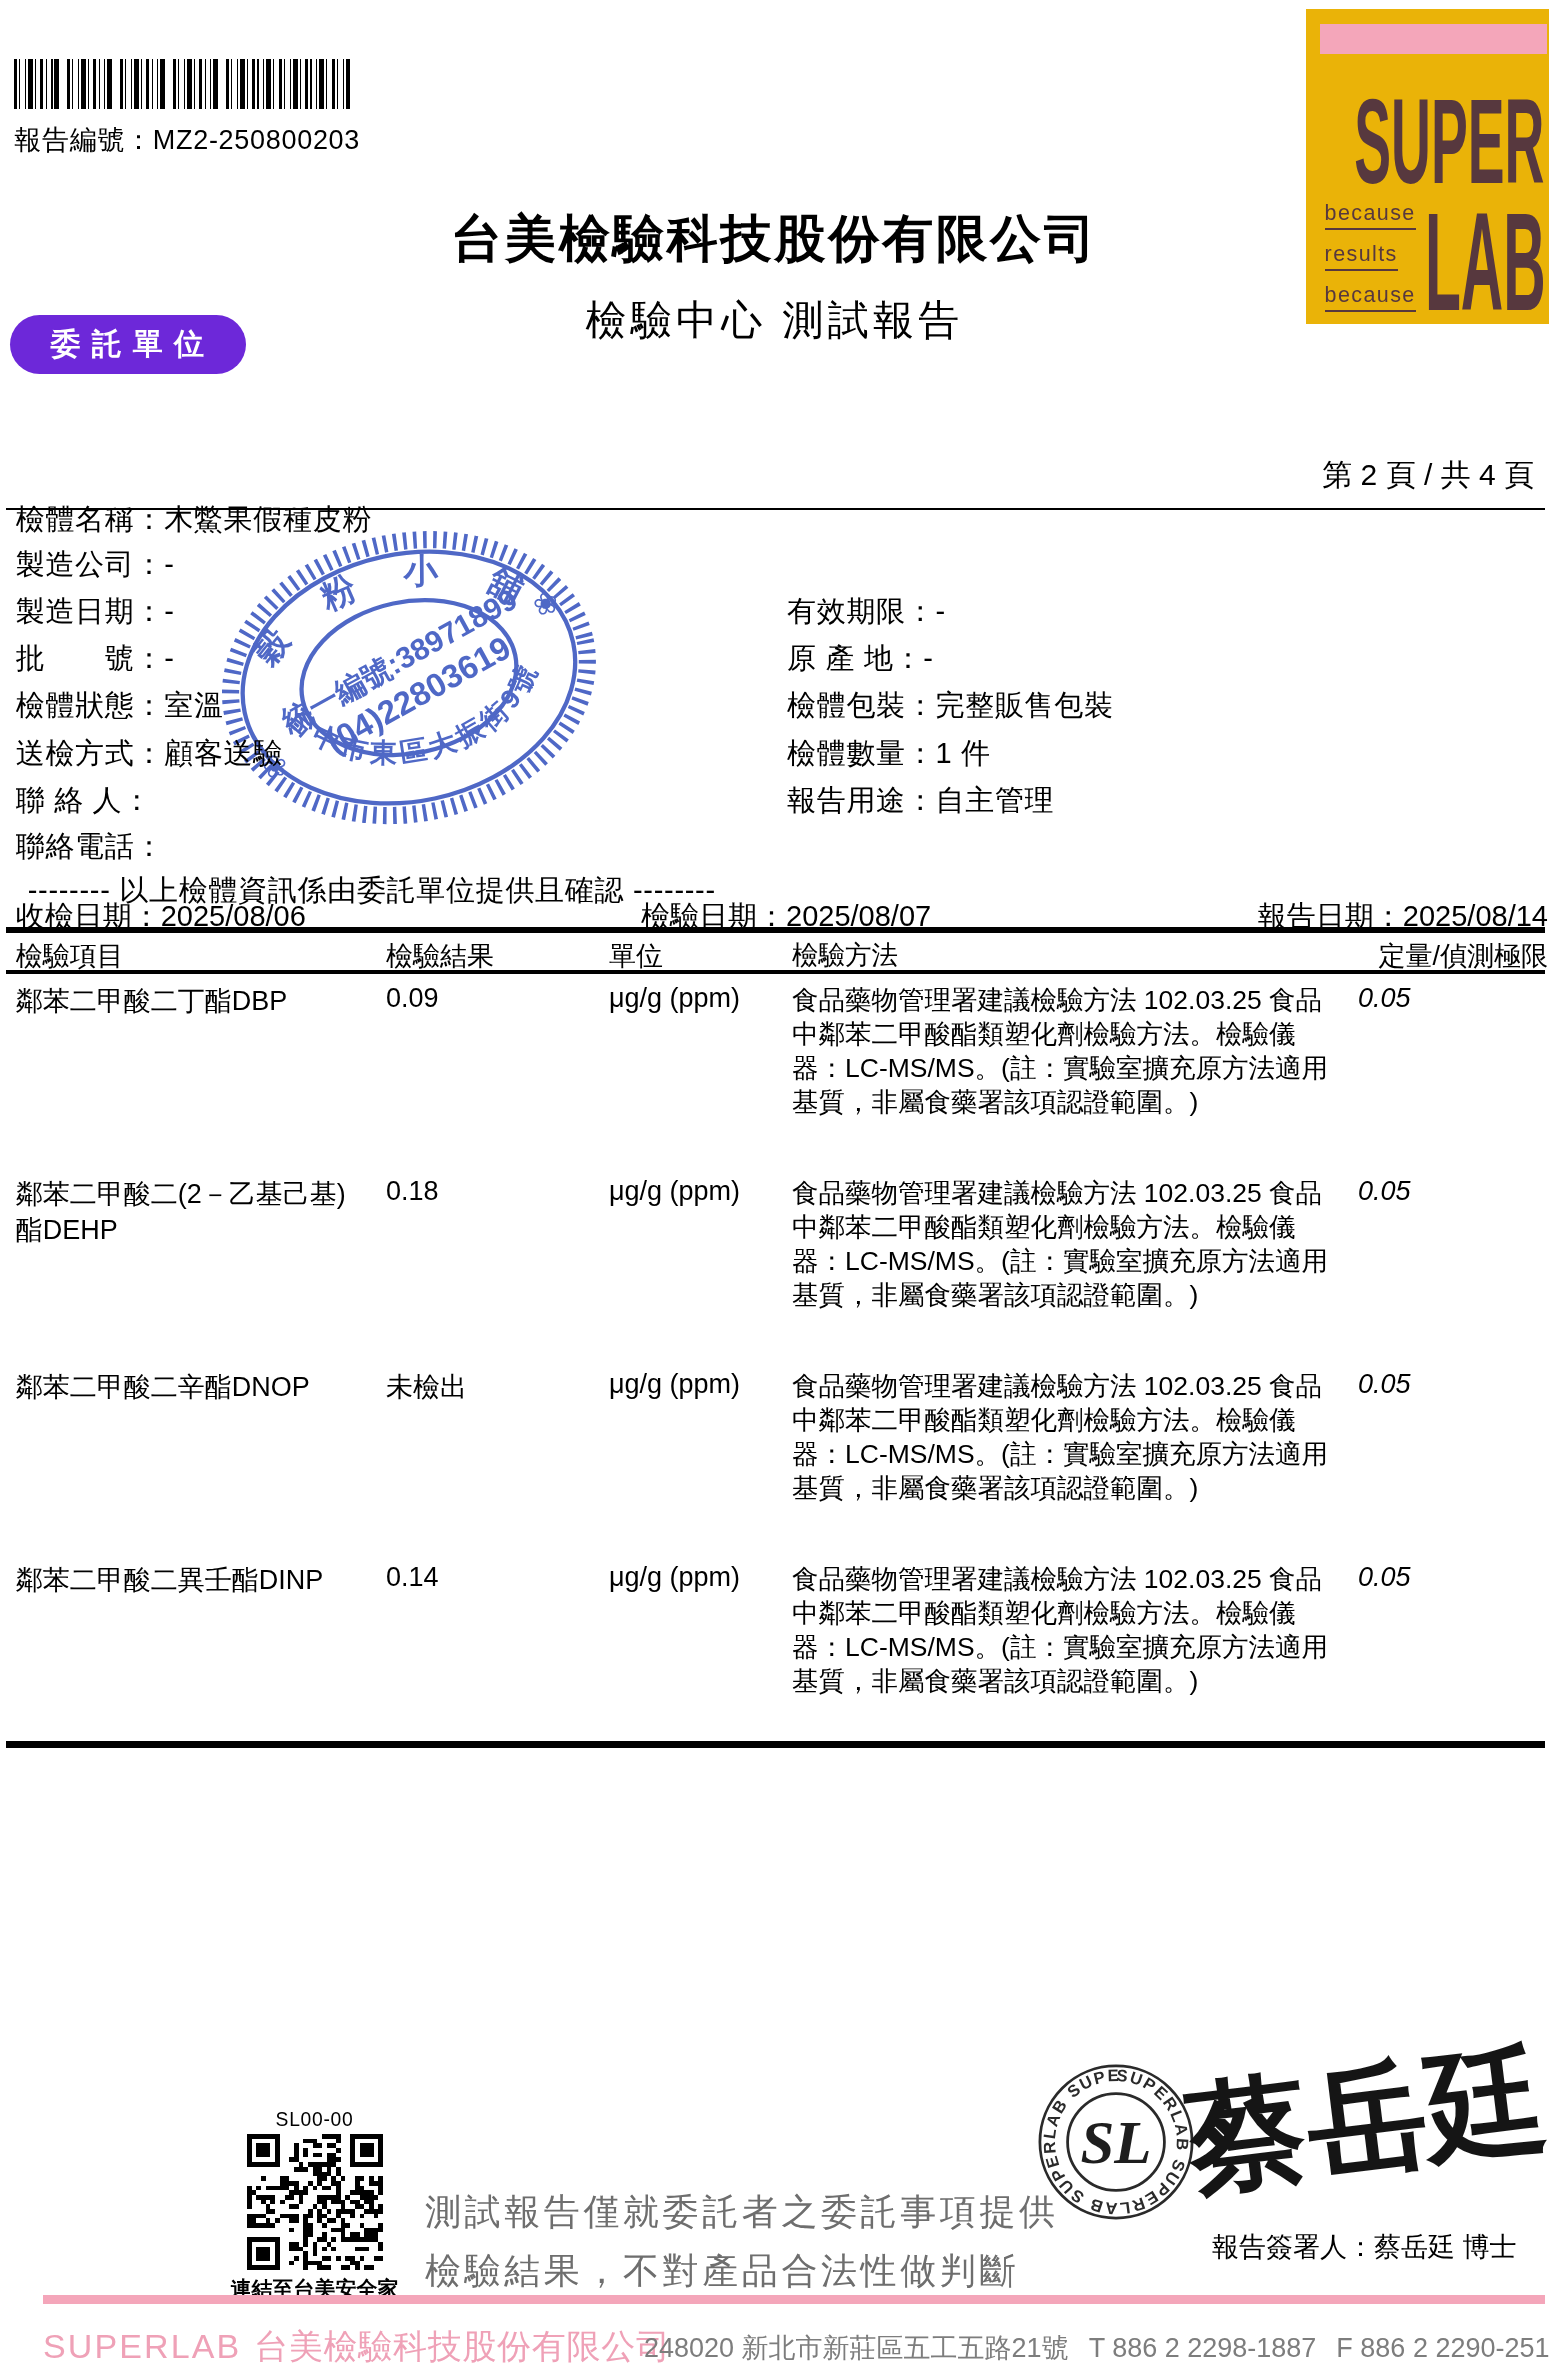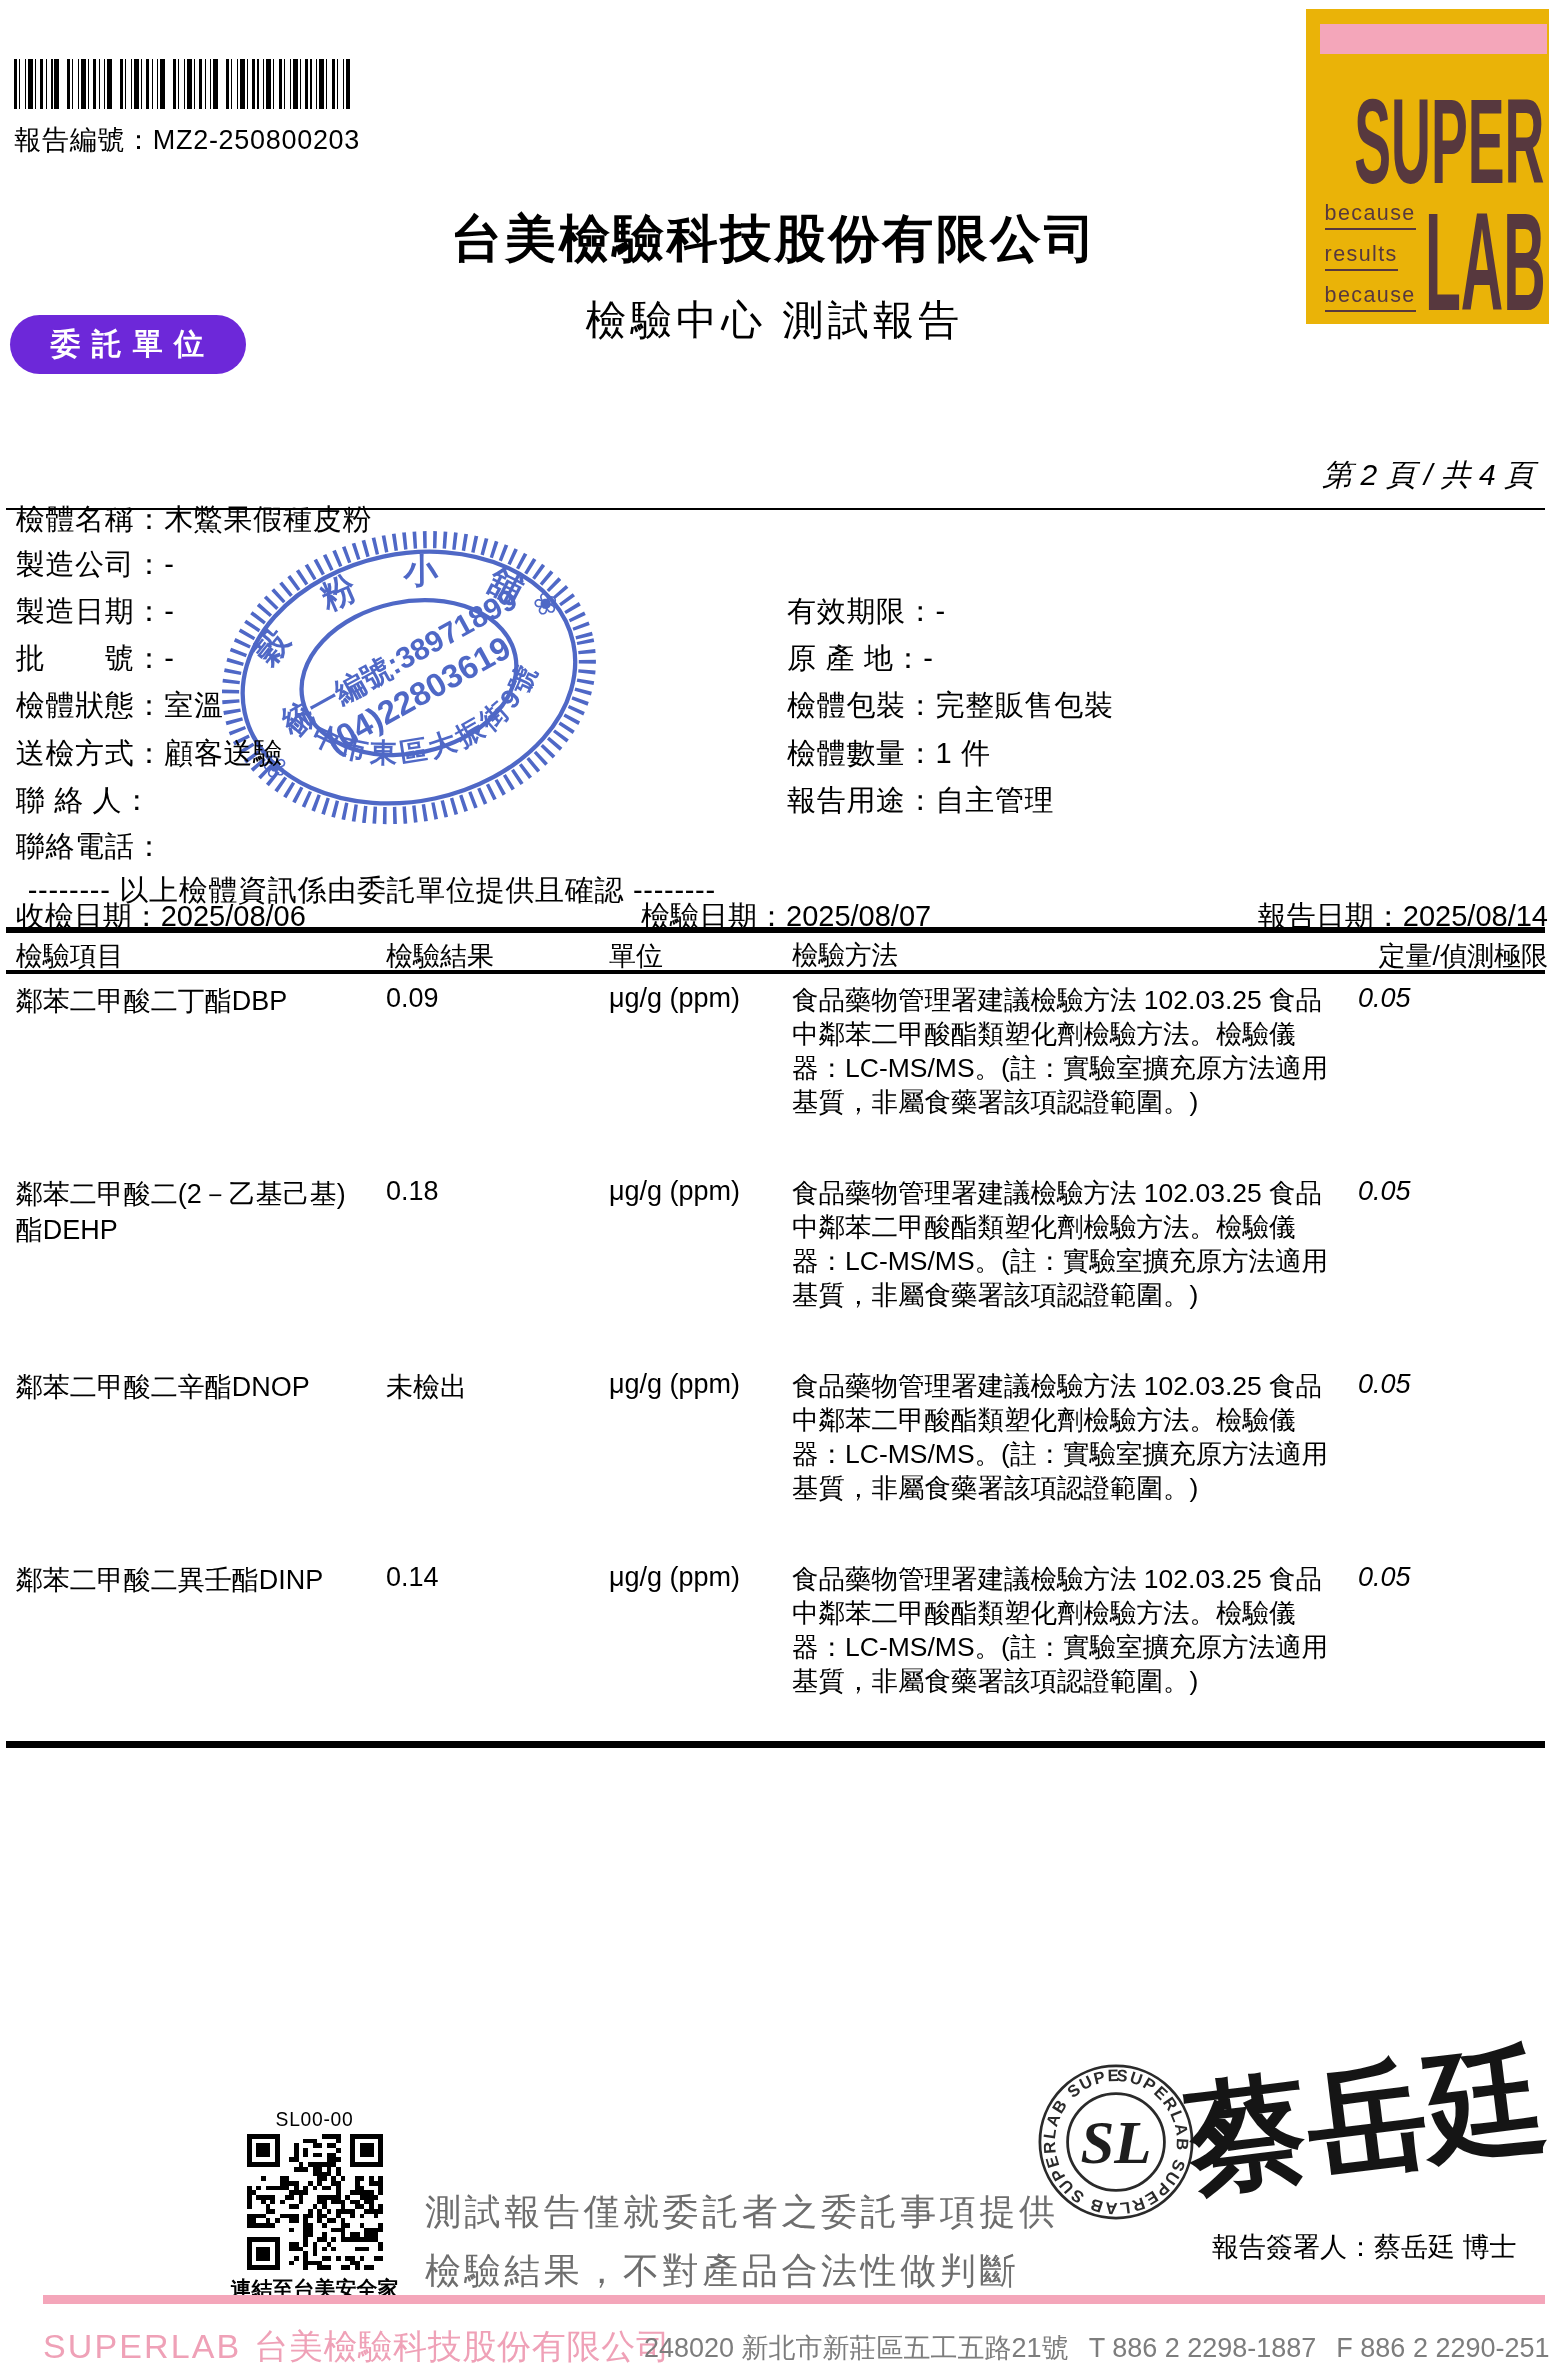--- a/index.html
+++ b/index.html
@@ -26,21 +26,21 @@
   .logo-word { position:absolute; font-weight:bold; line-height:1; }
   .logo-tagline { position:absolute; left:18.6px; top:192px; width:107px; }
   .logo-tagline .tg { display:block; width:fit-content; font-size:21.5px; letter-spacing:1.4px;
     padding-bottom:2.1px; border-bottom:2.1px solid #57383e; margin-bottom:12px; }
 
   
   .client-badge { left:10px; top:315px; width:236px; height:59px; background:#6d28d9;
     border-radius:30px; color:#fff; display:flex; align-items:center; justify-content:center;
     font-size:30px; font-weight:bold; letter-spacing:1.4px; }
 
-  .page-info { left:0; top:455px; width:1534px; text-align:right; font-size:30px;font-style:italic; }
+  .page-info { left:0; top:455px; width:1534px; text-align:right; font-size:30px; }
 
   .hline { left:5.7px; width:1539px; background:#000; }
 
   
   .info-row { font-size:29px; white-space:nowrap; letter-spacing:0.7px; }
   .col-left { left:15.7px; }
   .col-right { left:787px; }
 
   
   .stamp { left:218px; top:531px; width:383px; height:295px;

